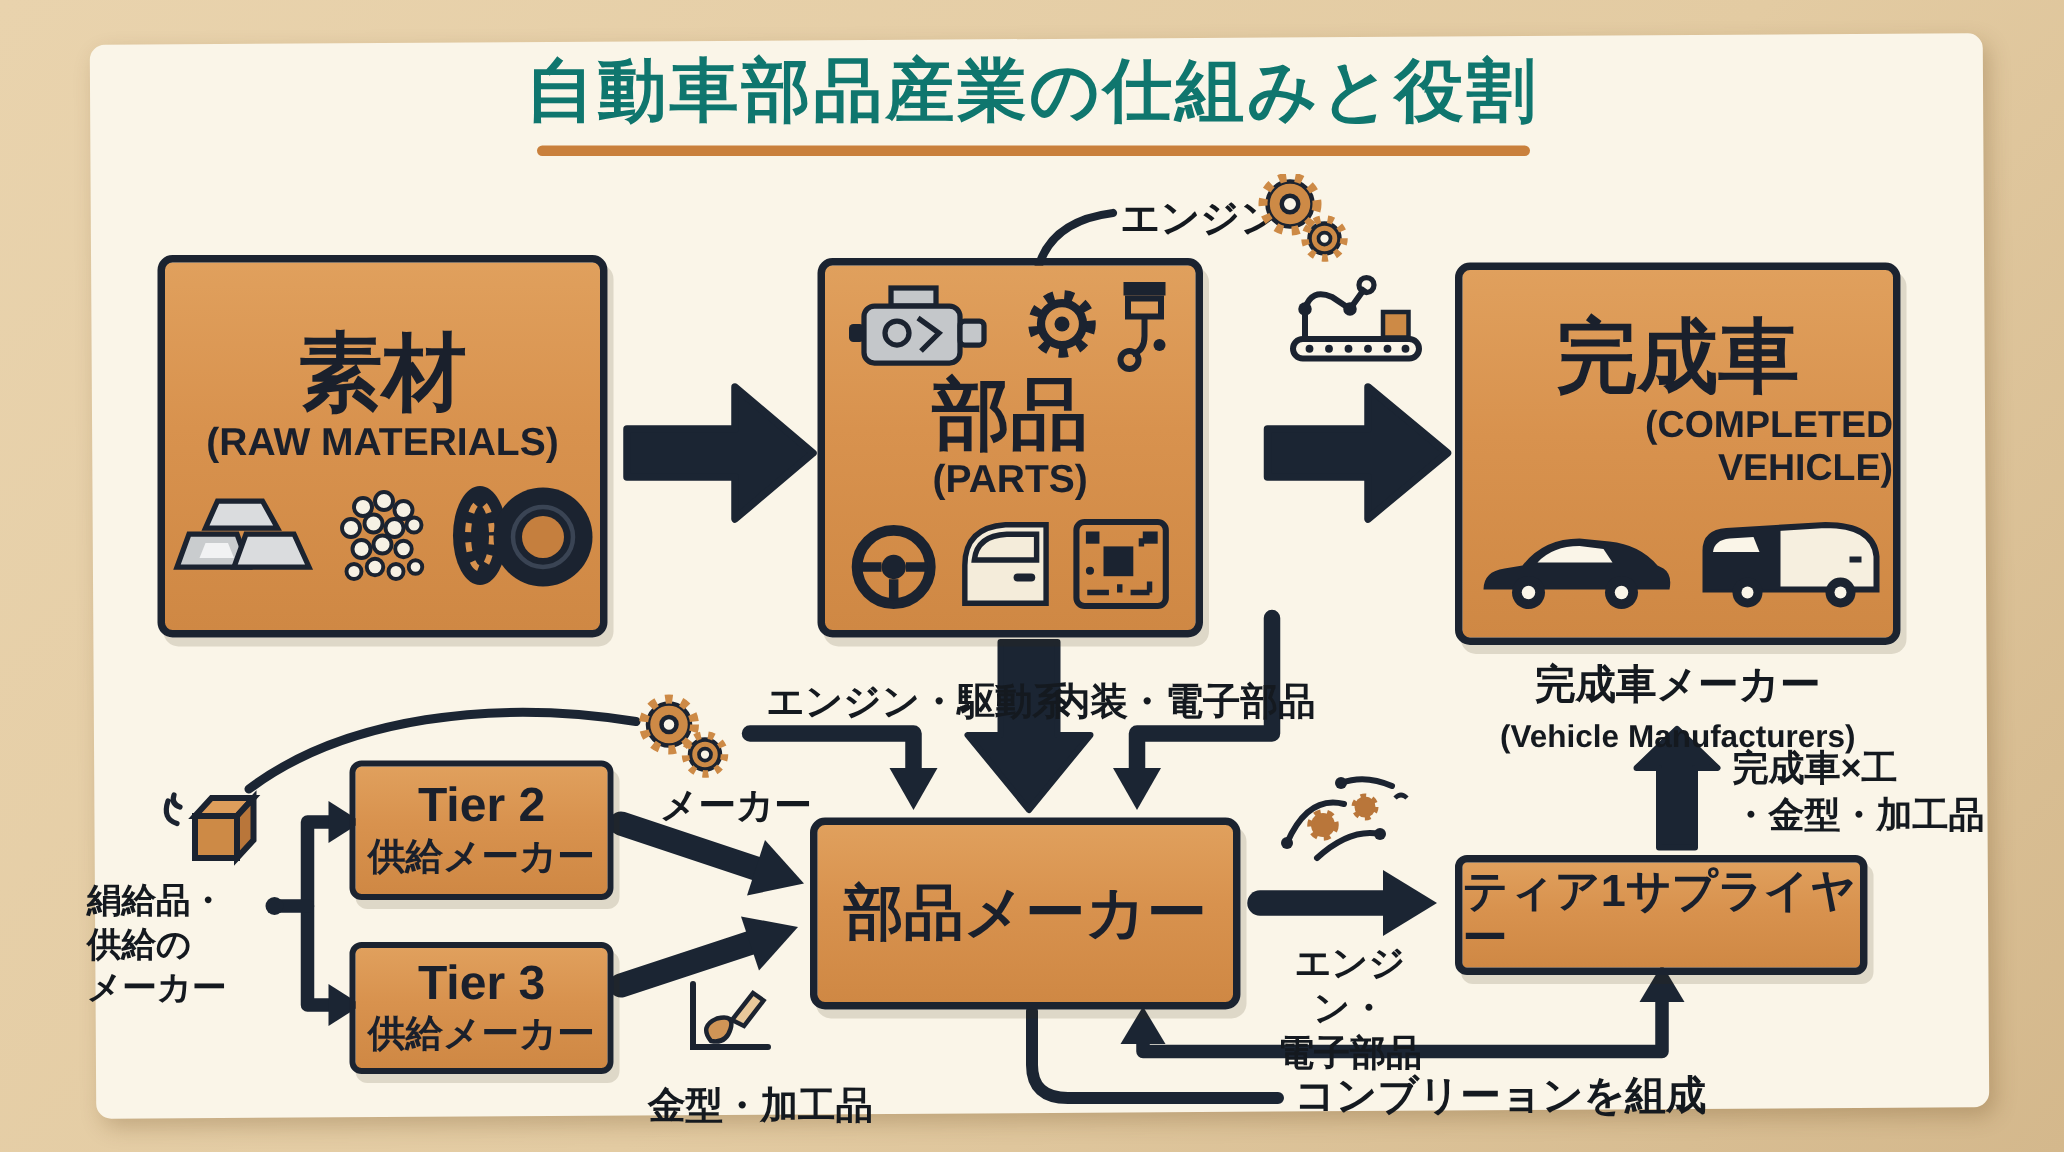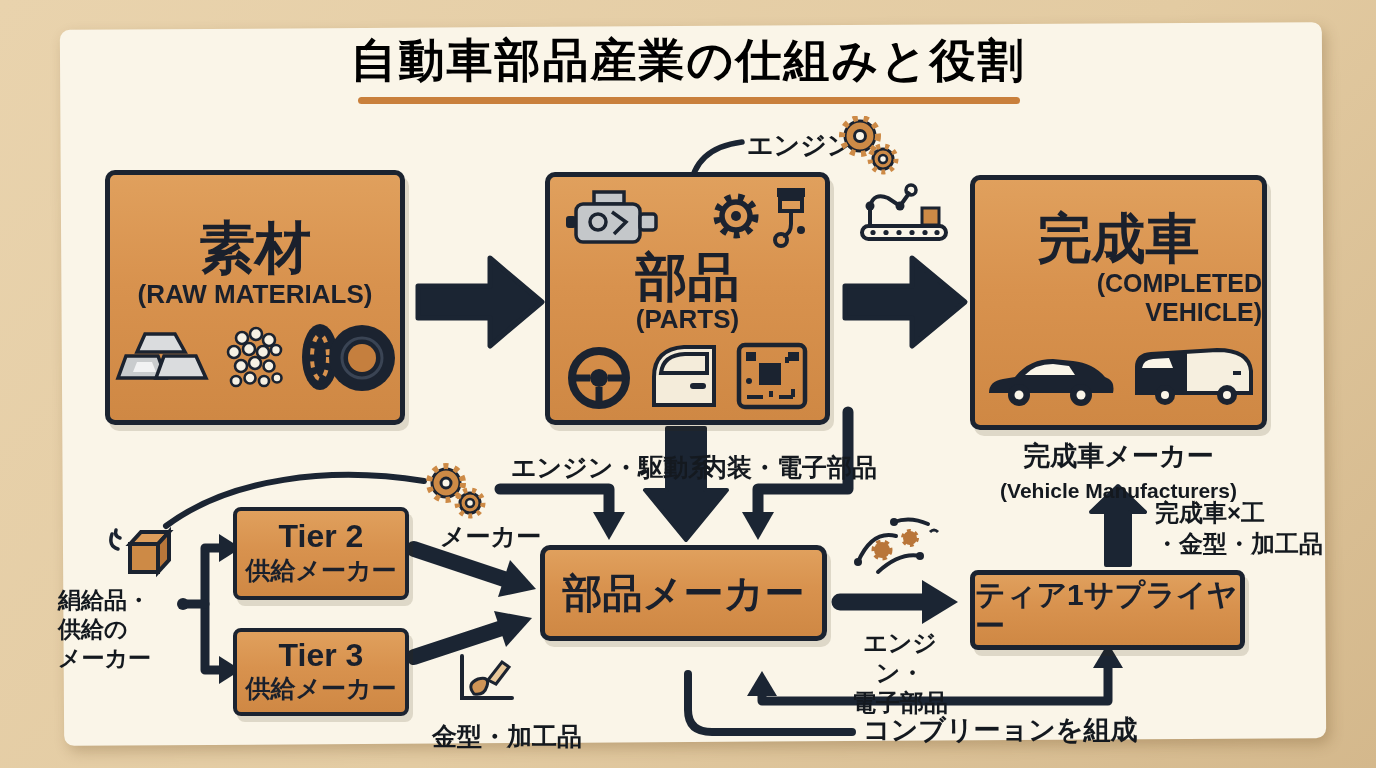--- a/index.html
+++ b/index.html
@@ -11,21 +11,21 @@
   }
   .paper {
     position:absolute; left:62px; top:26px; width:1262px; height:716px;
     background:#faf5e8; border-radius:10px;
     transform:rotate(-0.35deg);
     box-shadow:4px 6px 14px rgba(90,60,20,.25);
   }
   .abs { position:absolute; }
   .title {
     position:absolute; left:0; top:30px; width:1376px; text-align:center;
-    font-size:46px; font-weight:900; letter-spacing:2px; color:#000000;
+    font-size:46px; font-weight:900; letter-spacing:2px; color:#0f766e;
   }
   .title-underline {
     position:absolute; left:358px; top:97px; width:662px; height:7px;
     border-radius:4px;
   }
   .obox {
     position:absolute; border:5px solid #1b2330; border-radius:10px;
     background:linear-gradient(180deg,#e0a05d 0%,#d8924e 45%,#cf8844 100%);
     box-shadow:4px 6px 0 rgba(60,40,10,.14);
     display:flex; flex-direction:column; align-items:center; justify-content:center;
@@ -115,21 +115,21 @@
     <svg width="104" height="74" viewBox="0 0 104 74">
       <ellipse cx="26" cy="37" rx="18" ry="33" fill="#1b2330"></ellipse>
       <ellipse cx="26" cy="37" rx="8" ry="22" fill="none" stroke="#d8924e" stroke-width="4" stroke-dasharray="6 7"></ellipse>
       <circle cx="68" cy="38" r="33" fill="#1b2330"></circle>
       <circle cx="68" cy="38" r="14" fill="#c57f3e"></circle>
       <circle cx="68" cy="38" r="20" fill="none" stroke="#3a4454" stroke-width="3"></circle>
     </svg>
   </div>
 </div>
 
-<div class="obox" style="left:545px;top:172px;width:285px;height:253px;padding:8px 6px;">
+<div class="obox" style="left:545px;top:172px;width:257px;height:253px;padding:8px 6px;">
   <div class="icon-row" style="width:100%;justify-content:space-between;padding:0 8px;">
     <svg width="96" height="62" viewBox="0 0 96 62">
       <rect x="30" y="4" width="30" height="12" fill="#c4c7ca" stroke="#1b2330" stroke-width="3.5"></rect>
       <rect x="12" y="16" width="64" height="38" rx="7" fill="#c4c7ca" stroke="#1b2330" stroke-width="3.5"></rect>
       <rect x="76" y="26" width="16" height="16" rx="3" fill="#c4c7ca" stroke="#1b2330" stroke-width="3.5"></rect>
       <rect x="2" y="28" width="10" height="12" rx="3" fill="#1b2330"></rect>
       <circle cx="34" cy="34" r="8" fill="none" stroke="#1b2330" stroke-width="3.5"></circle>
       <path d="M48,24 L62,34 L50,46" fill="none" stroke="#1b2330" stroke-width="3.5"></path>
     </svg>
     <div style="display:flex;gap:6px;">
@@ -254,21 +254,21 @@
 <svg class="abs" width="76" height="66" viewBox="0 0 76 66" style="left:420px;top:460px;">
   <circle cx="26" cy="23" r="14" fill="#cd8a46" stroke="#1b2330" stroke-width="3"></circle>
   <circle cx="26" cy="23" r="17" fill="none" stroke="#cd8a46" stroke-width="6" stroke-dasharray="5 6"></circle>
   <circle cx="26" cy="23" r="5" fill="#faf5e8" stroke="#1b2330" stroke-width="3"></circle>
   <circle cx="50" cy="43" r="10" fill="#cd8a46" stroke="#1b2330" stroke-width="3"></circle>
   <circle cx="50" cy="43" r="13" fill="none" stroke="#cd8a46" stroke-width="5" stroke-dasharray="4 5"></circle>
   <circle cx="50" cy="43" r="4" fill="#faf5e8" stroke="#1b2330" stroke-width="2.5"></circle>
 </svg>
 <div class="lbl" style="left:440px;top:520px;font-size:25px;">メーカー</div>
 
-<div class="obox" style="left:540px;top:545px;width:287px;height:96px;">
+<div class="obox" style="left:540px;top:545px;width:287px;height:128px;">
   <div class="box-title" style="font-size:40px;">部品メーカー</div>
 </div>
 
 <svg class="abs" width="94" height="70" viewBox="0 0 94 70" style="left:848px;top:510px;">
   <path d="M10,52 Q24,20 48,26 M30,62 Q52,42 72,46 M46,12 Q62,6 80,14" fill="none" stroke="#1b2330" stroke-width="4" stroke-linecap="round"></path>
   <circle cx="10" cy="52" r="4" fill="#1b2330"></circle>
   <circle cx="72" cy="46" r="4" fill="#1b2330"></circle>
   <circle cx="46" cy="12" r="4" fill="#1b2330"></circle>
   <circle cx="34" cy="40" r="8" fill="#b9763a" stroke="#b9763a" stroke-width="5" stroke-dasharray="4 4"></circle>
   <circle cx="62" cy="28" r="7" fill="#b9763a" stroke="#b9763a" stroke-width="4" stroke-dasharray="3.5 4"></circle>

